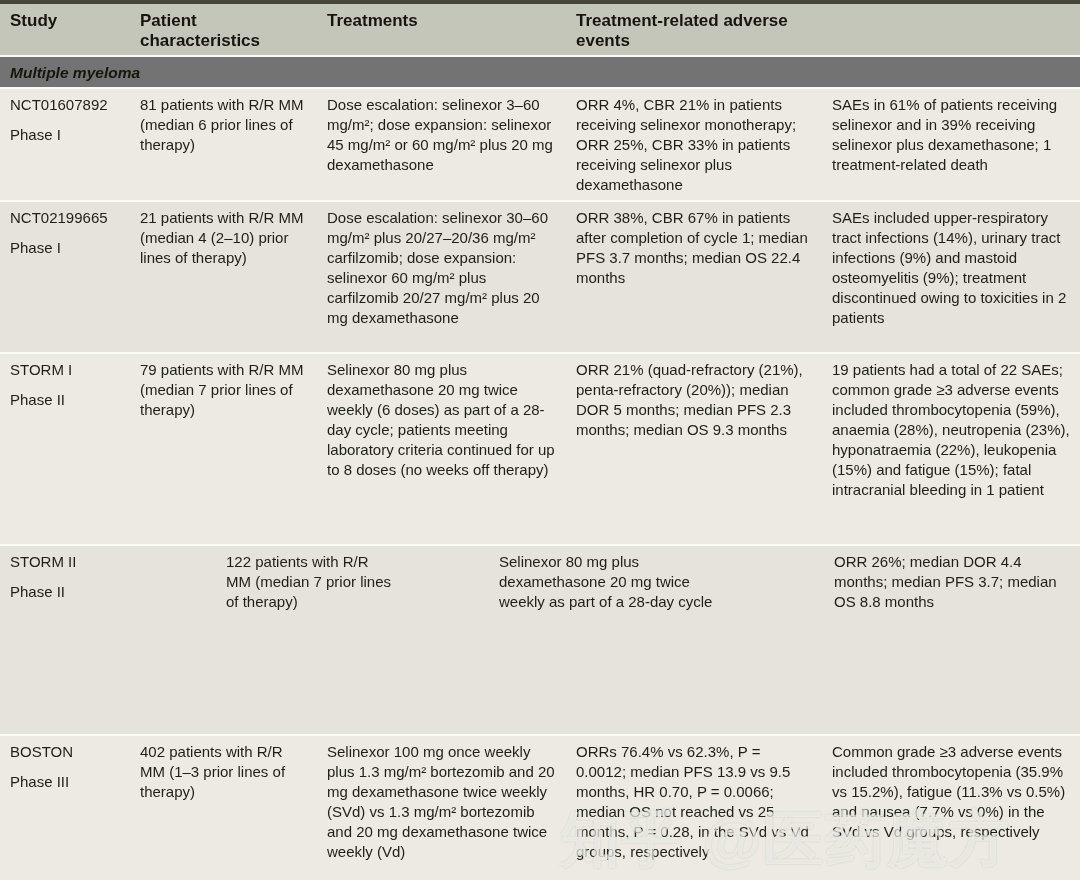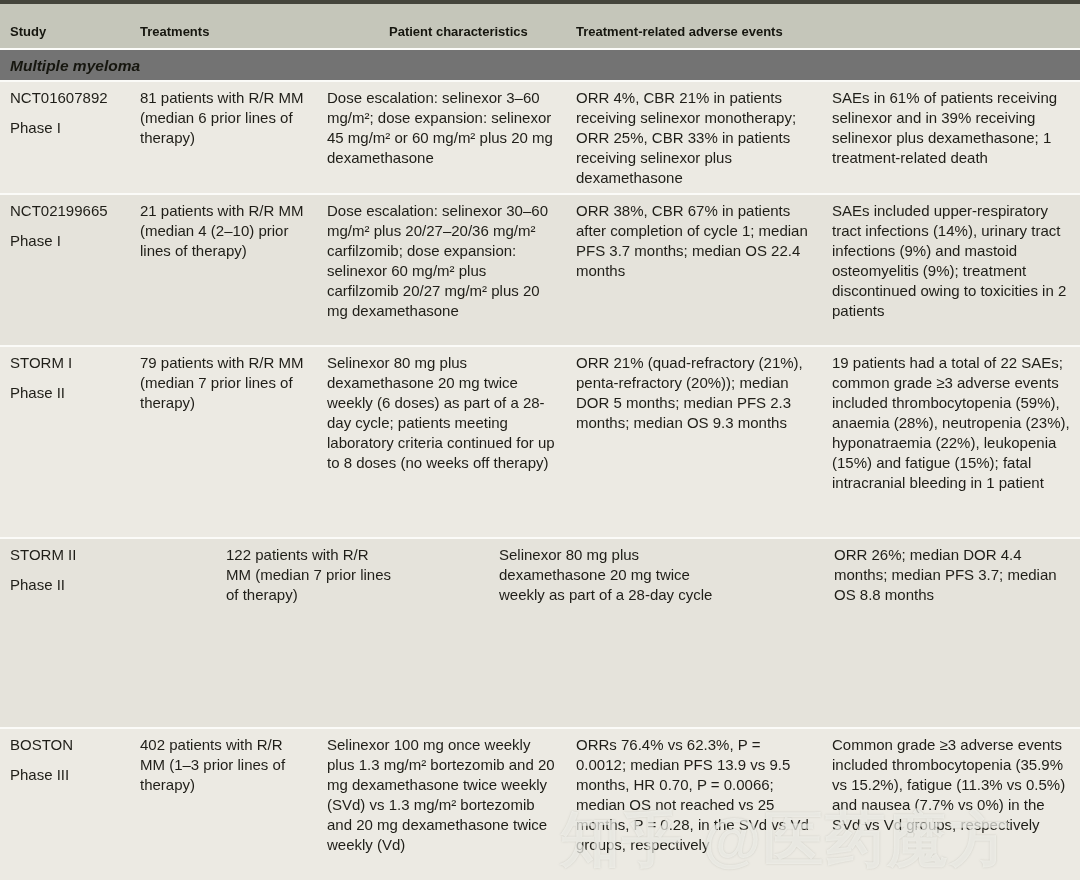--- a/index.html
+++ b/index.html
@@ -13,21 +13,21 @@
   }
   .top-rule{height:4px;background:#45453c;}
   .row{display:flex;border-bottom:2px solid #fbfbf8;}
   .cell{box-sizing:border-box;padding:6px 10px 4px 10px;font-size:15px;line-height:20px;}
   .c1{width:130px;}
   .c2{width:187px;}
   .c3{width:249px;}
   .c4{width:256px;}
   .c5{width:258px;}
   .header-row{background:#c5c6ba;min-height:44px;}
-  .header-row .cell{font-weight:bold;font-size:13px;line-height:20px;padding-top:18px;color:#16160f;}
+  .header-row .cell{font-weight:bold;font-size:17px;line-height:20px;padding-top:7px;color:#16160f;}
   .section-row{background:#737373;min-height:30px;}
   .section-row .cell{font-weight:bold;font-style:italic;font-size:15.5px;color:#16160f;}
   .data-row{background:#eceae3;justify-content:space-between;}
   .data-row.alt{background:#e5e3db;}
   .r1{min-height:111px;}
   .r2{min-height:150px;}
   .r3{min-height:190px;}
   .r4{min-height:188px;}
   .r5{min-height:151px;}
   .phase{margin-top:10px;}
@@ -44,22 +44,22 @@
   }
 </style>
 </head>
 <body>
 
 <div id="page">
   <div class="top-rule"></div>
 
   <div class="row header-row">
     <div class="cell c1">Study</div>
+    <div class="cell c2">Patient characteristics</div>
     <div class="cell c3">Treatments</div>
-    <div class="cell c2">Patient characteristics</div>
     <div class="cell c5">Treatment-related adverse events</div>
   </div>
 
   <div class="row section-row">
     <div class="cell">Multiple myeloma</div>
   </div>
 
   <div class="row data-row r1">
     <div class="cell c1">
       <div>NCT01607892</div>

